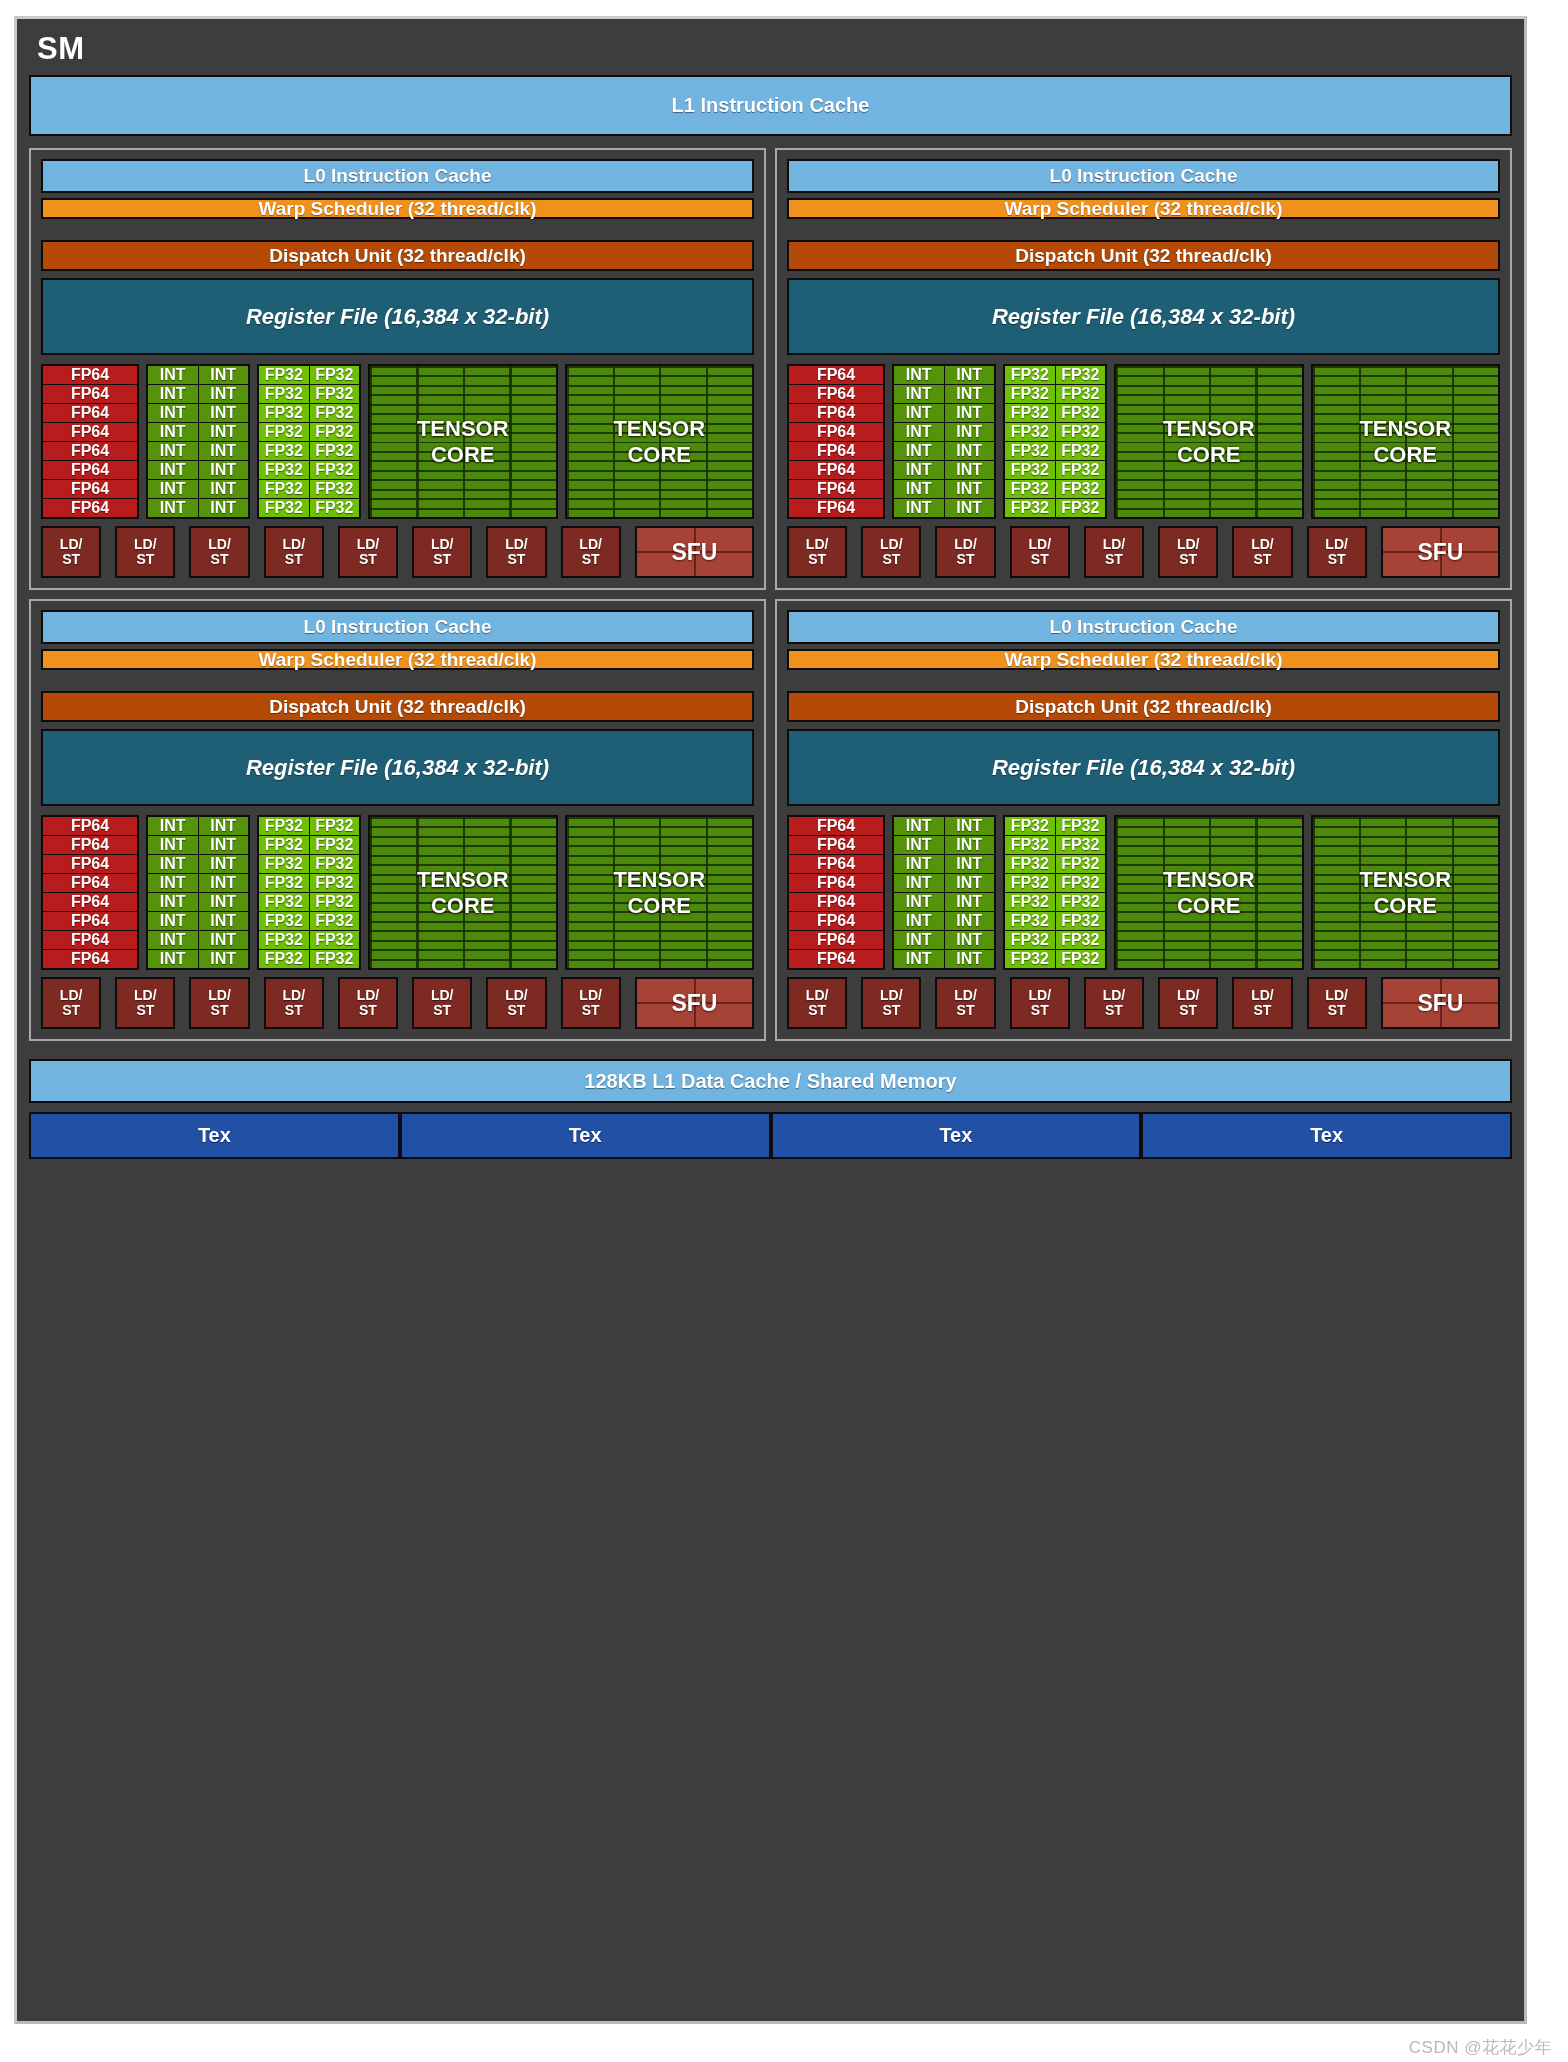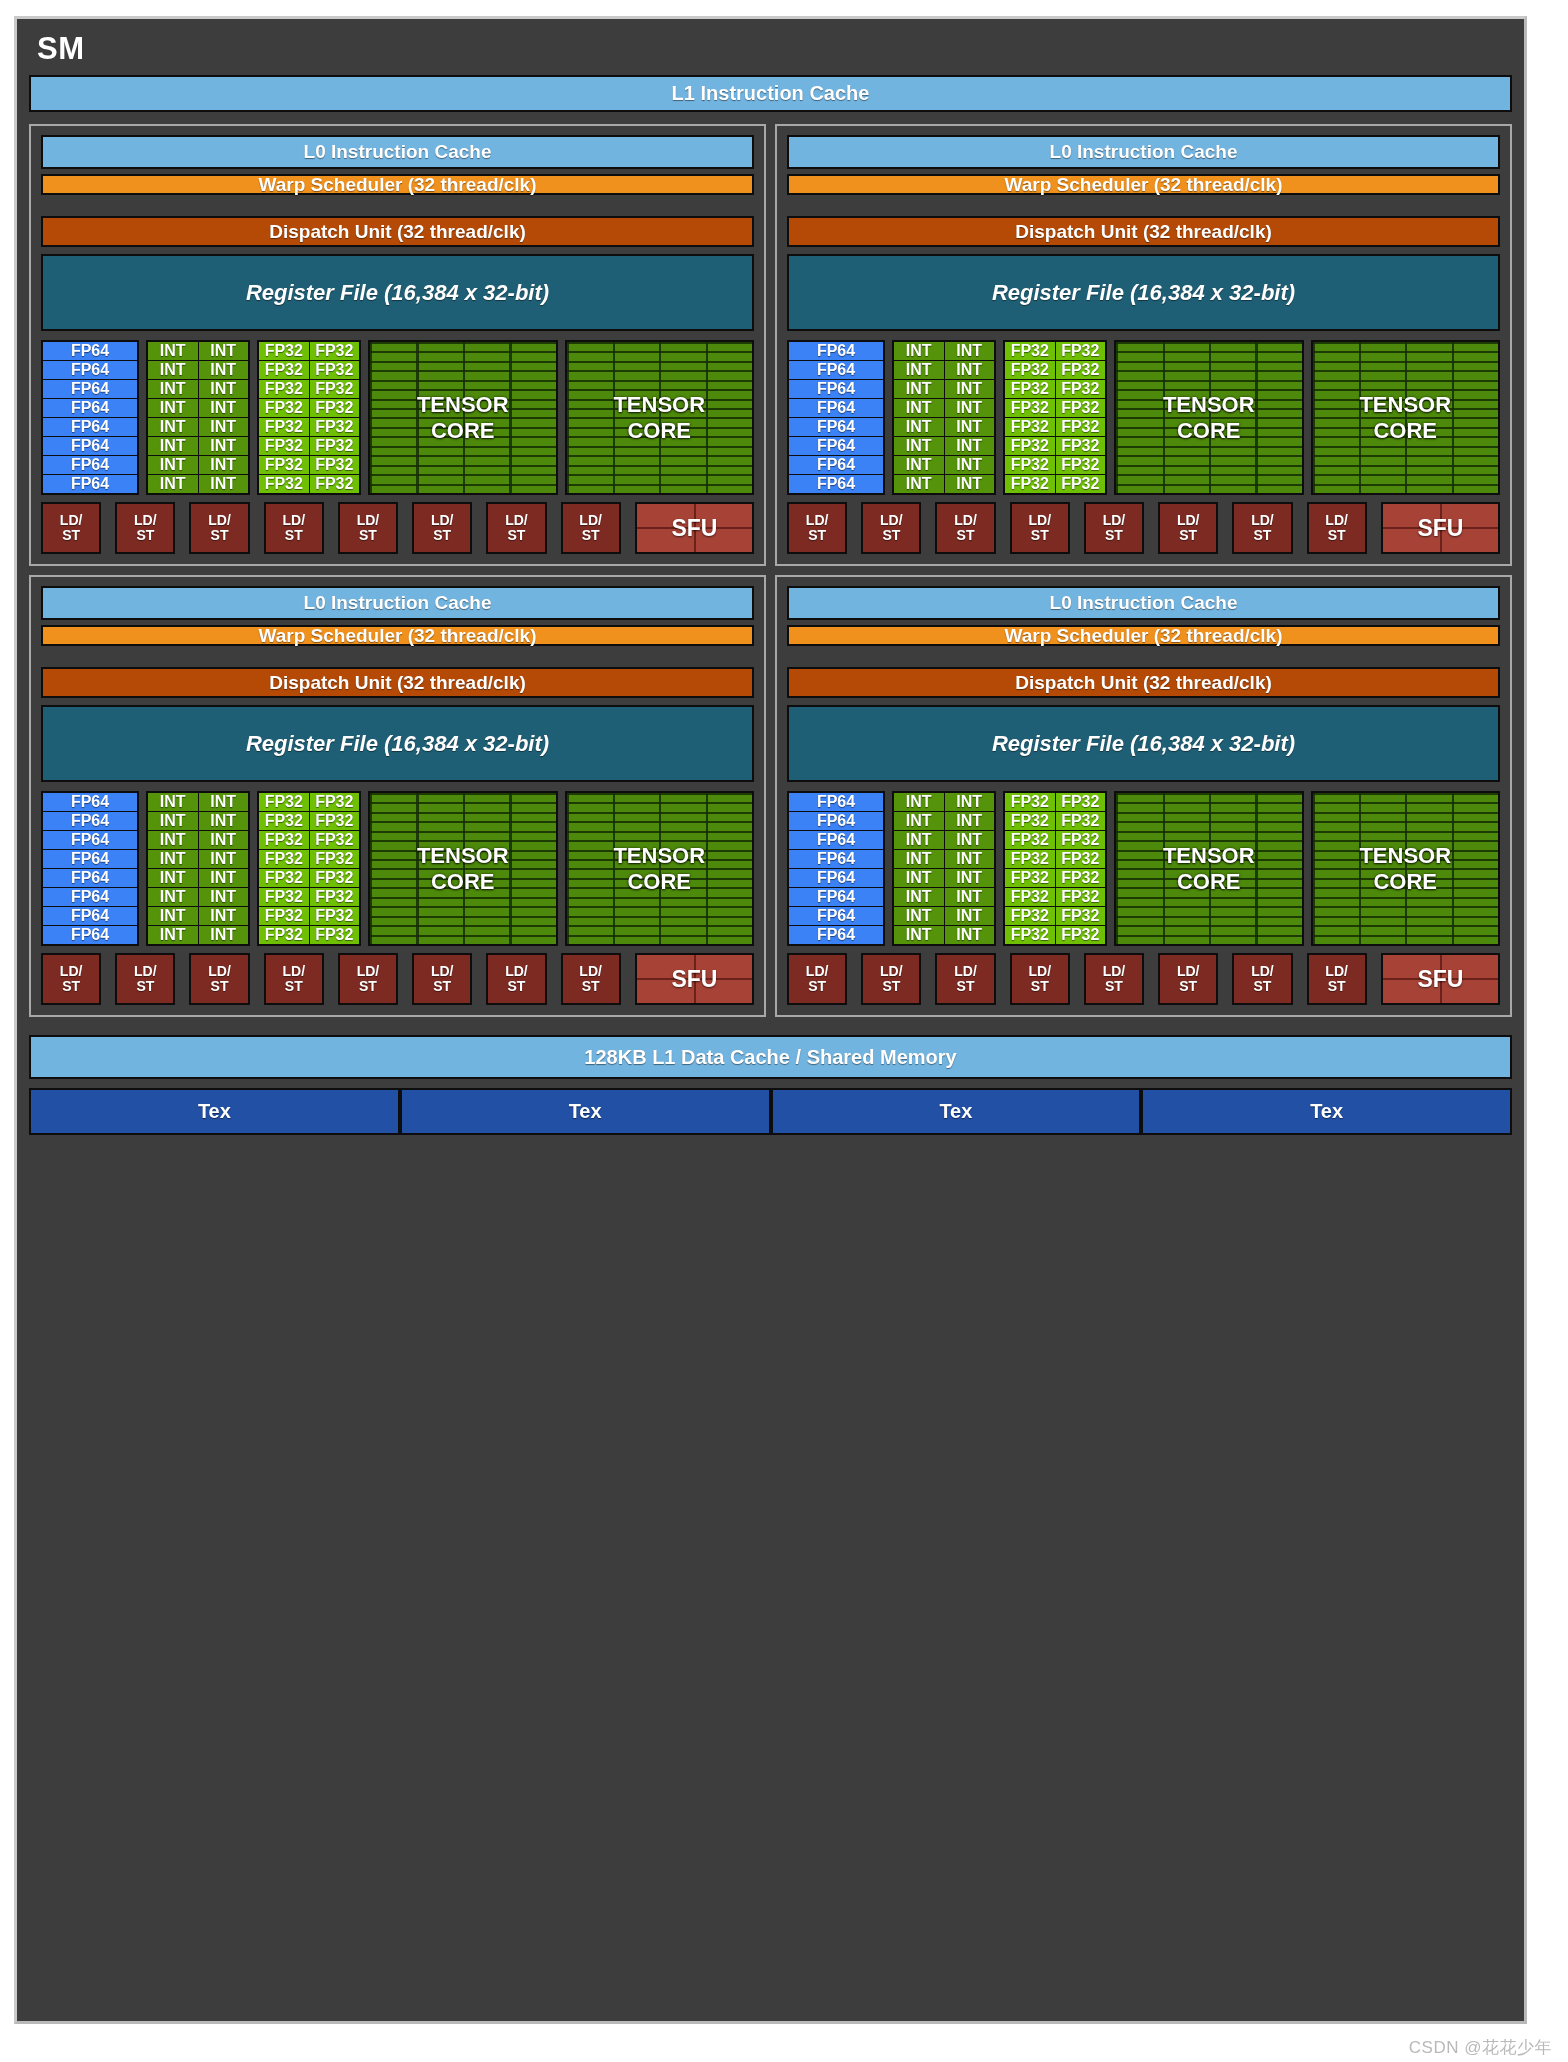--- a/index.html
+++ b/index.html
@@ -41,21 +41,21 @@
     border: 2px solid #0d0d0d;
     color: #ffffff;
     font-weight: bold;
     display: flex;
     align-items: center;
     justify-content: center;
     text-shadow: 0 1px 1px rgba(0,0,0,.45);
   }
   .l1-icache {
     background: #72b4e0;
-    height: 37px;
+    height: 61px;
     font-size: 20px;
     margin-bottom: 12px;
   }
 
   
   .quad-grid {
     display: grid;
     grid-template-columns: 1fr 1fr;
     grid-template-rows: 1fr 1fr;
     gap: 9px;
@@ -95,21 +95,21 @@
     display: flex;
     align-items: center;
     justify-content: center;
     color: #ffffff;
     font-weight: bold;
     font-size: 16px;
     text-shadow: 0 1px 1px rgba(0,0,0,.5);
     border-bottom: 1px solid #0d0d0d;
   }
   .cell:last-child { border-bottom: none; }
-  .fp64-cell { background: #3b82f6; }
+  .fp64-cell { background: #b91c1c; }
   .pair-row {
     flex: 1 1 0;
     display: flex;
     border-bottom: 1px solid #0d0d0d;
   }
   .pair-row:last-child { border-bottom: none; }
   .pair-row > div {
     flex: 1 1 0;
     display: flex;
     align-items: center;

